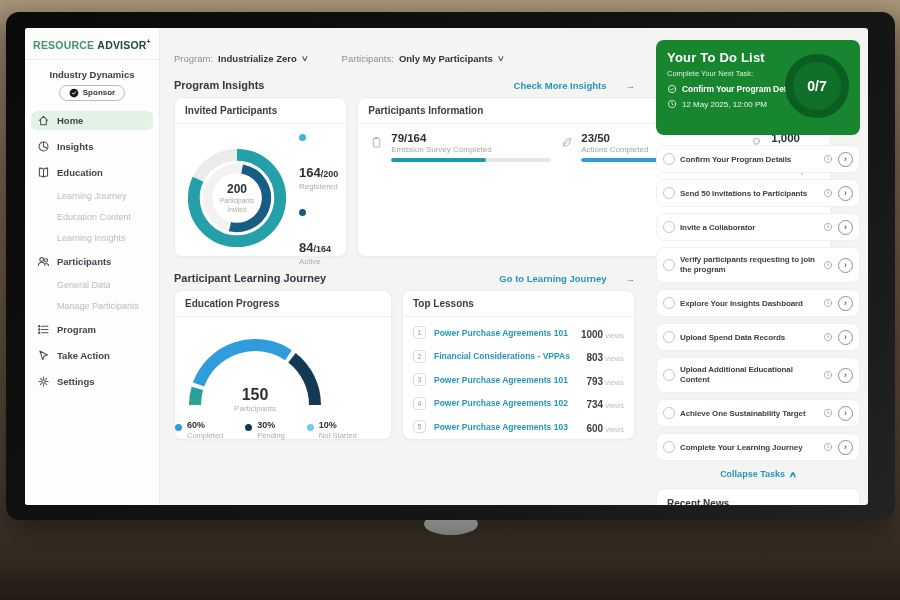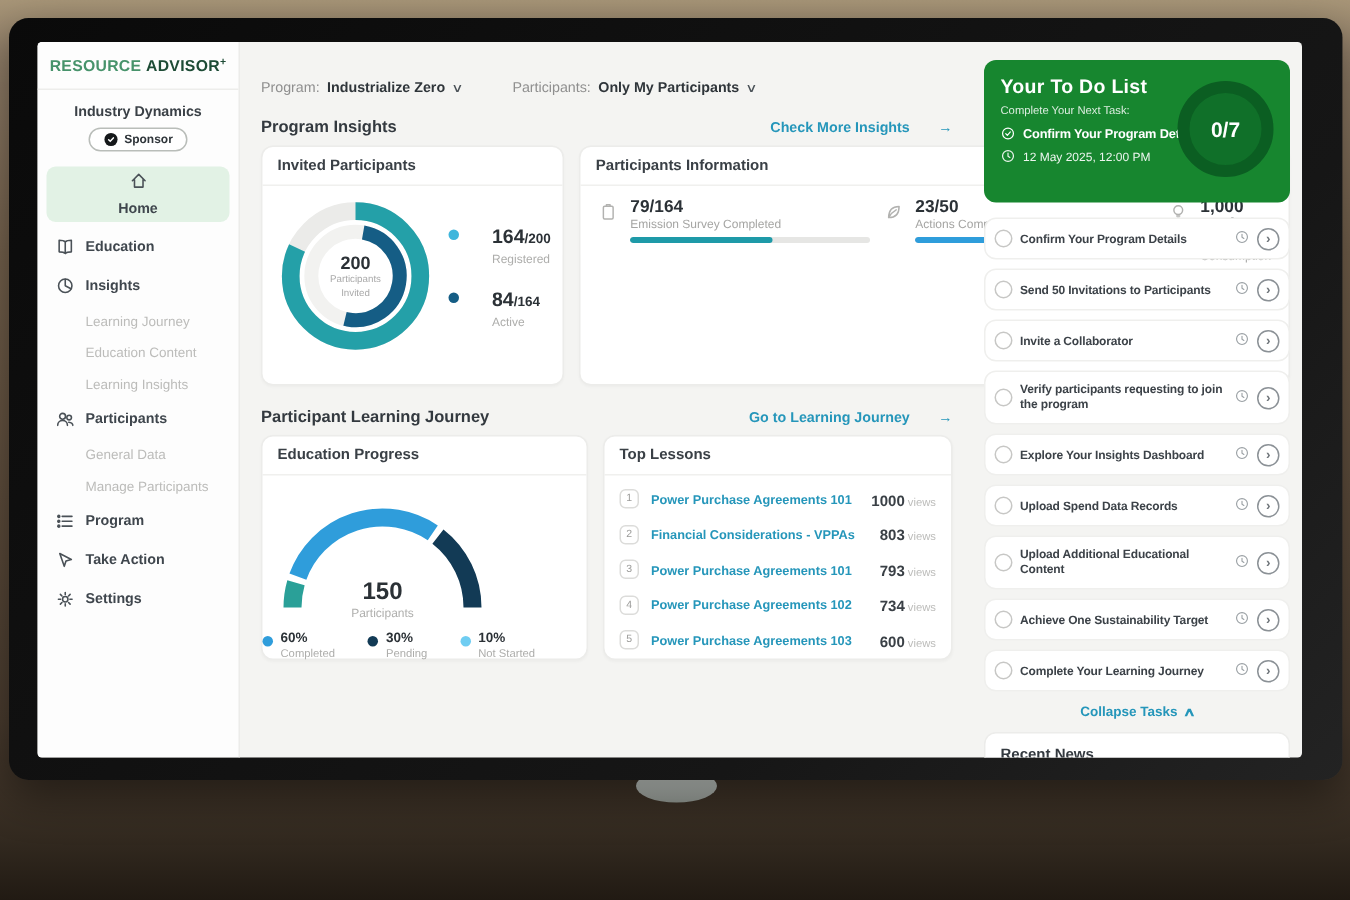--- a/index.html
+++ b/index.html
@@ -24,21 +24,21 @@
   .logo .p2 { color:#1d4b35; font-weight:800; }
   .logo sup { font-size:7px; color:#1d4b35; font-weight:800; }
   .sb-div { border:none; border-top:1px solid #ededeb; margin:8px 0 9px; }
   .org { text-align:center; font-size:9.5px; font-weight:700; color:#3a4046; }
   .pill-wrap { display:flex; justify-content:center; margin-top:5px; }
   .pill { display:inline-flex; align-items:center; gap:4px; border:1px solid #b9bdb9; border-radius:10px;
     padding:2px 9px; font-size:8px; font-weight:700; color:#2f353a; background:#fff; }
   .nav { margin-top:10px; display:flex; flex-direction:column; gap:7px; padding:0 6px; }
   .nav-item { display:flex; align-items:center; gap:7px; padding:3px 6px; border-radius:6px;
     font-size:9.5px; font-weight:700; color:#3f464d; cursor:pointer; }
-  .nav-item.active { background:#e2f2e5;flex-direction:column; }
+  .nav-item.active { background:#e2f2e5; }
   .nav-item svg { flex:0 0 auto; }
   .nav-sub { padding:2px 6px 2px 26px; font-size:9px; font-weight:500; color:#bcbcba; cursor:pointer; }
   .icn { stroke:#4a5157; fill:none; stroke-width:1.3; stroke-linecap:round; stroke-linejoin:round; }
 
   
   .main { position:absolute; left:135px; top:0; width:487px; height:100%; padding:16px 12px 0 14px; }
   .title { font-size:19px; font-weight:800; color:#23282d; letter-spacing:.2px; }
   .filters { display:flex; gap:34px; margin-top:9px; align-items:center; }
   .filter { display:flex; align-items:center; gap:5px; cursor:pointer; }
   .flabel { font-size:9.5px; color:#8f8f8f; }
@@ -55,21 +55,21 @@
   .edu { width:218px; height:150px; }
   .lessons { flex:1; height:150px; }
 
   
   .invited-body { display:flex; align-items:center; padding:6px 8px; gap:8px; }
   .donut-wrap { position:relative; width:108px; height:108px; }
   .donut-center { position:absolute; inset:0; display:flex; flex-direction:column; align-items:center; justify-content:center; text-align:center; }
   .dc-val { font-size:12px; font-weight:800; color:#2b3136; }
   .dc-lbl { font-size:6.5px; color:#a9a9a9; width:50px; line-height:1.25; margin-top:1px; }
   .dlegend { display:flex; flex-direction:column; gap:14px; }
-  .dleg-item { display:flex; gap:22px; align-items:flex-start; }
+  .dleg-item { display:flex; gap:22px; align-items:flex-start;flex-direction:column; }
   .dot { width:7px; height:7px; border-radius:50%; margin-top:4px; flex:0 0 auto; }
   .dleg-val { font-size:13px; font-weight:800; color:#2b3136; }
   .dleg-total { font-size:9px; font-weight:700; color:#2b3136; }
   .dleg-lbl { font-size:8px; color:#adadab; margin-top:1px; }
 
   
   .pinfo-body { padding:8px 12px; display:flex; gap:9px; }
   .metric { display:flex; gap:8px; }
   .micon { margin-top:3px; }
   .micon svg { stroke:#b2b2b0; fill:none; stroke-width:1.2; stroke-linecap:round; stroke-linejoin:round; }
@@ -152,30 +152,30 @@
       </div>
       <nav class="nav">
         <div class="nav-item active">
           <svg class="icn" width="13" height="13" viewBox="0 0 16 16">
               <path d="M2.8 8l5.2-5.2L13.2 8M4.5 7.2v6h7v-6"></path>
             </svg>
           <span>Home</span>
         </div>
         <div class="nav-item">
           <svg class="icn" width="13" height="13" viewBox="0 0 16 16">
-              <path d="M8 4C7 2.9 5.5 2.6 3 2.6v9.6c2.5 0 4 .3 5 1.4 1-1.1 2.5-1.4 5-1.4V2.6c-2.5 0-4 .3-5 1.4zM8 4v9.6"></path>
-            </svg>
-          <span>Education</span>
-        </div>
-        <div class="nav-item">
-          <svg class="icn" width="13" height="13" viewBox="0 0 16 16">
               <circle cx="8" cy="8" r="5.5"></circle>
               <path d="M8 8V2.6M8 8l4.7 2.4"></path>
             </svg>
           <span>Insights</span>
+        </div>
+        <div class="nav-item">
+          <svg class="icn" width="13" height="13" viewBox="0 0 16 16">
+              <path d="M8 4C7 2.9 5.5 2.6 3 2.6v9.6c2.5 0 4 .3 5 1.4 1-1.1 2.5-1.4 5-1.4V2.6c-2.5 0-4 .3-5 1.4zM8 4v9.6"></path>
+            </svg>
+          <span>Education</span>
         </div>
         <div class="nav-sub">Learning Journey</div>
         <div class="nav-sub">Education Content</div>
         <div class="nav-sub">Learning Insights</div>
         <div class="nav-item">
           <svg class="icn" width="13" height="13" viewBox="0 0 16 16">
               <circle cx="5.8" cy="5.6" r="2.4"></circle>
               <circle cx="11.2" cy="6.6" r="1.9"></circle>
               <path d="M1.8 13c0-2.6 1.9-4 4-4s4 1.4 4 4M10.8 10.4c1.9.2 3.4 1.2 3.4 2.6"></path>
             </svg>

